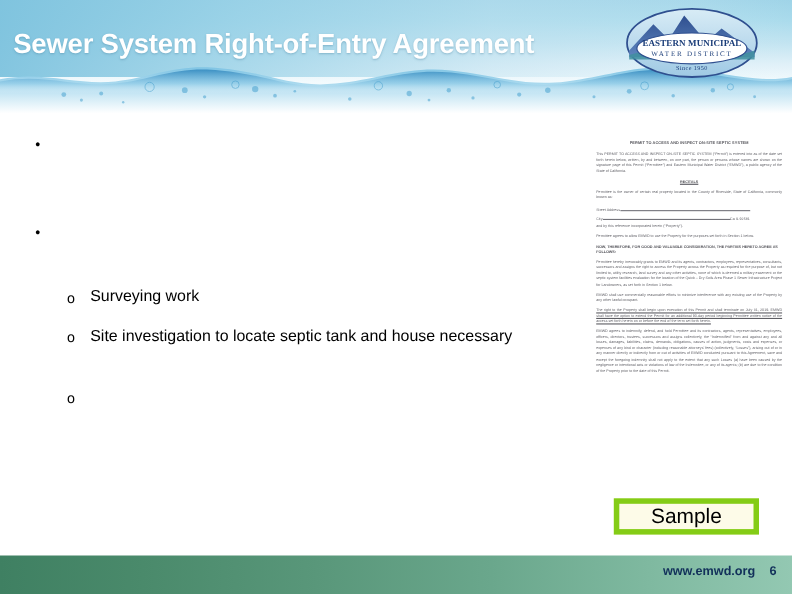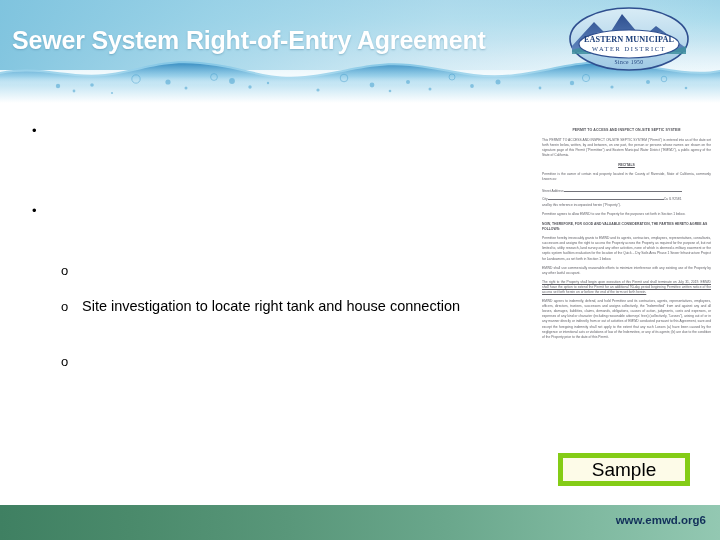--- a/index.html
+++ b/index.html
@@ -251,20 +251,21 @@
         #6aa78c 62%,
         #7fb9a0 82%,
         #93c8b2 100%);
   }
   .footer-right {
     position: absolute;
     right: 14px;
     top: 9px;
     display: flex;
     align-items: flex-start;
+    gap: 13px;
     color: #12305a;
     font-size: 11.5px;
     font-weight: bold;
   }
 </style>
 </head>
 <body>
 
 <div class="slide">
 
@@ -351,25 +352,26 @@
     <div class="bullet-row lvl1 b1">
       <span class="bullet-mark">•</span>
     </div>
 
     <div class="bullet-row lvl1 b2">
       <span class="bullet-mark">•</span>
     </div>
 
     <div class="bullet-row lvl2 s1">
       <span class="bullet-mark">o</span>
+      <span class="bullet-text">Surveying work</span>
     </div>
 
     <div class="bullet-row lvl2 s2">
       <span class="bullet-mark">o</span>
-      <span class="bullet-text">Site investigation to locate right tank and house connection</span>
+      <span class="bullet-text">Site investigation to locate septic tank and house necessary</span>
     </div>
 
     <div class="bullet-row lvl2 s3">
       <span class="bullet-mark">o</span>
     </div>
   </div>
 
   <div class="doc">
     <div class="doc-inner">
       <div class="doc-title">PERMIT TO ACCESS AND INSPECT ON-SITE SEPTIC SYSTEM</div>

